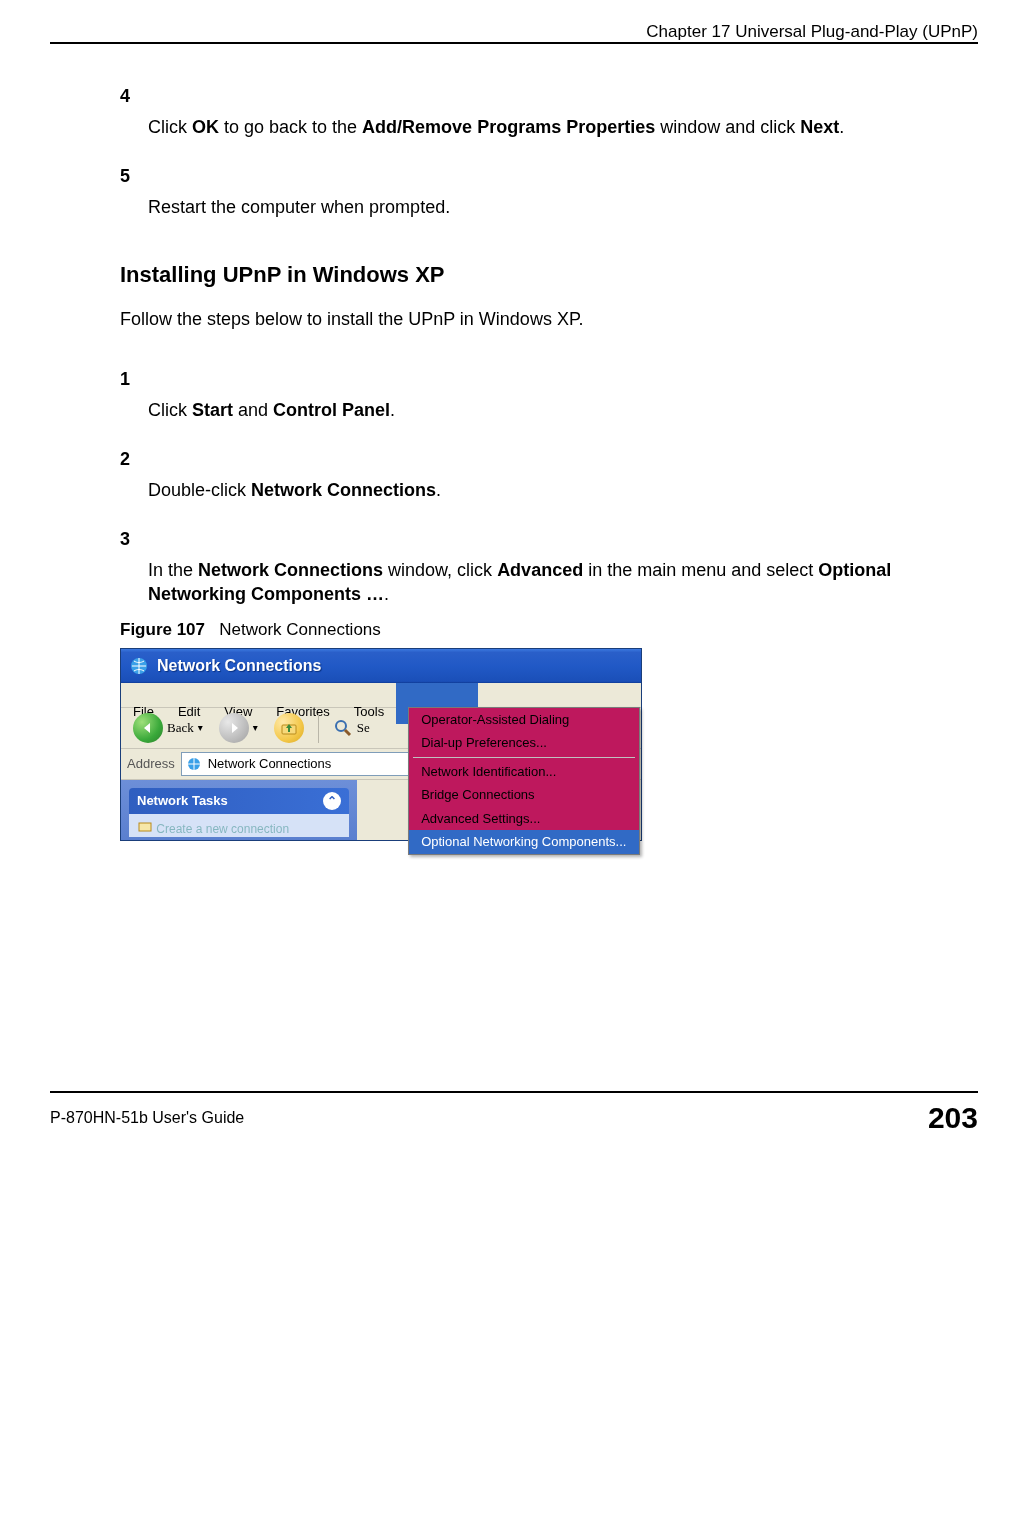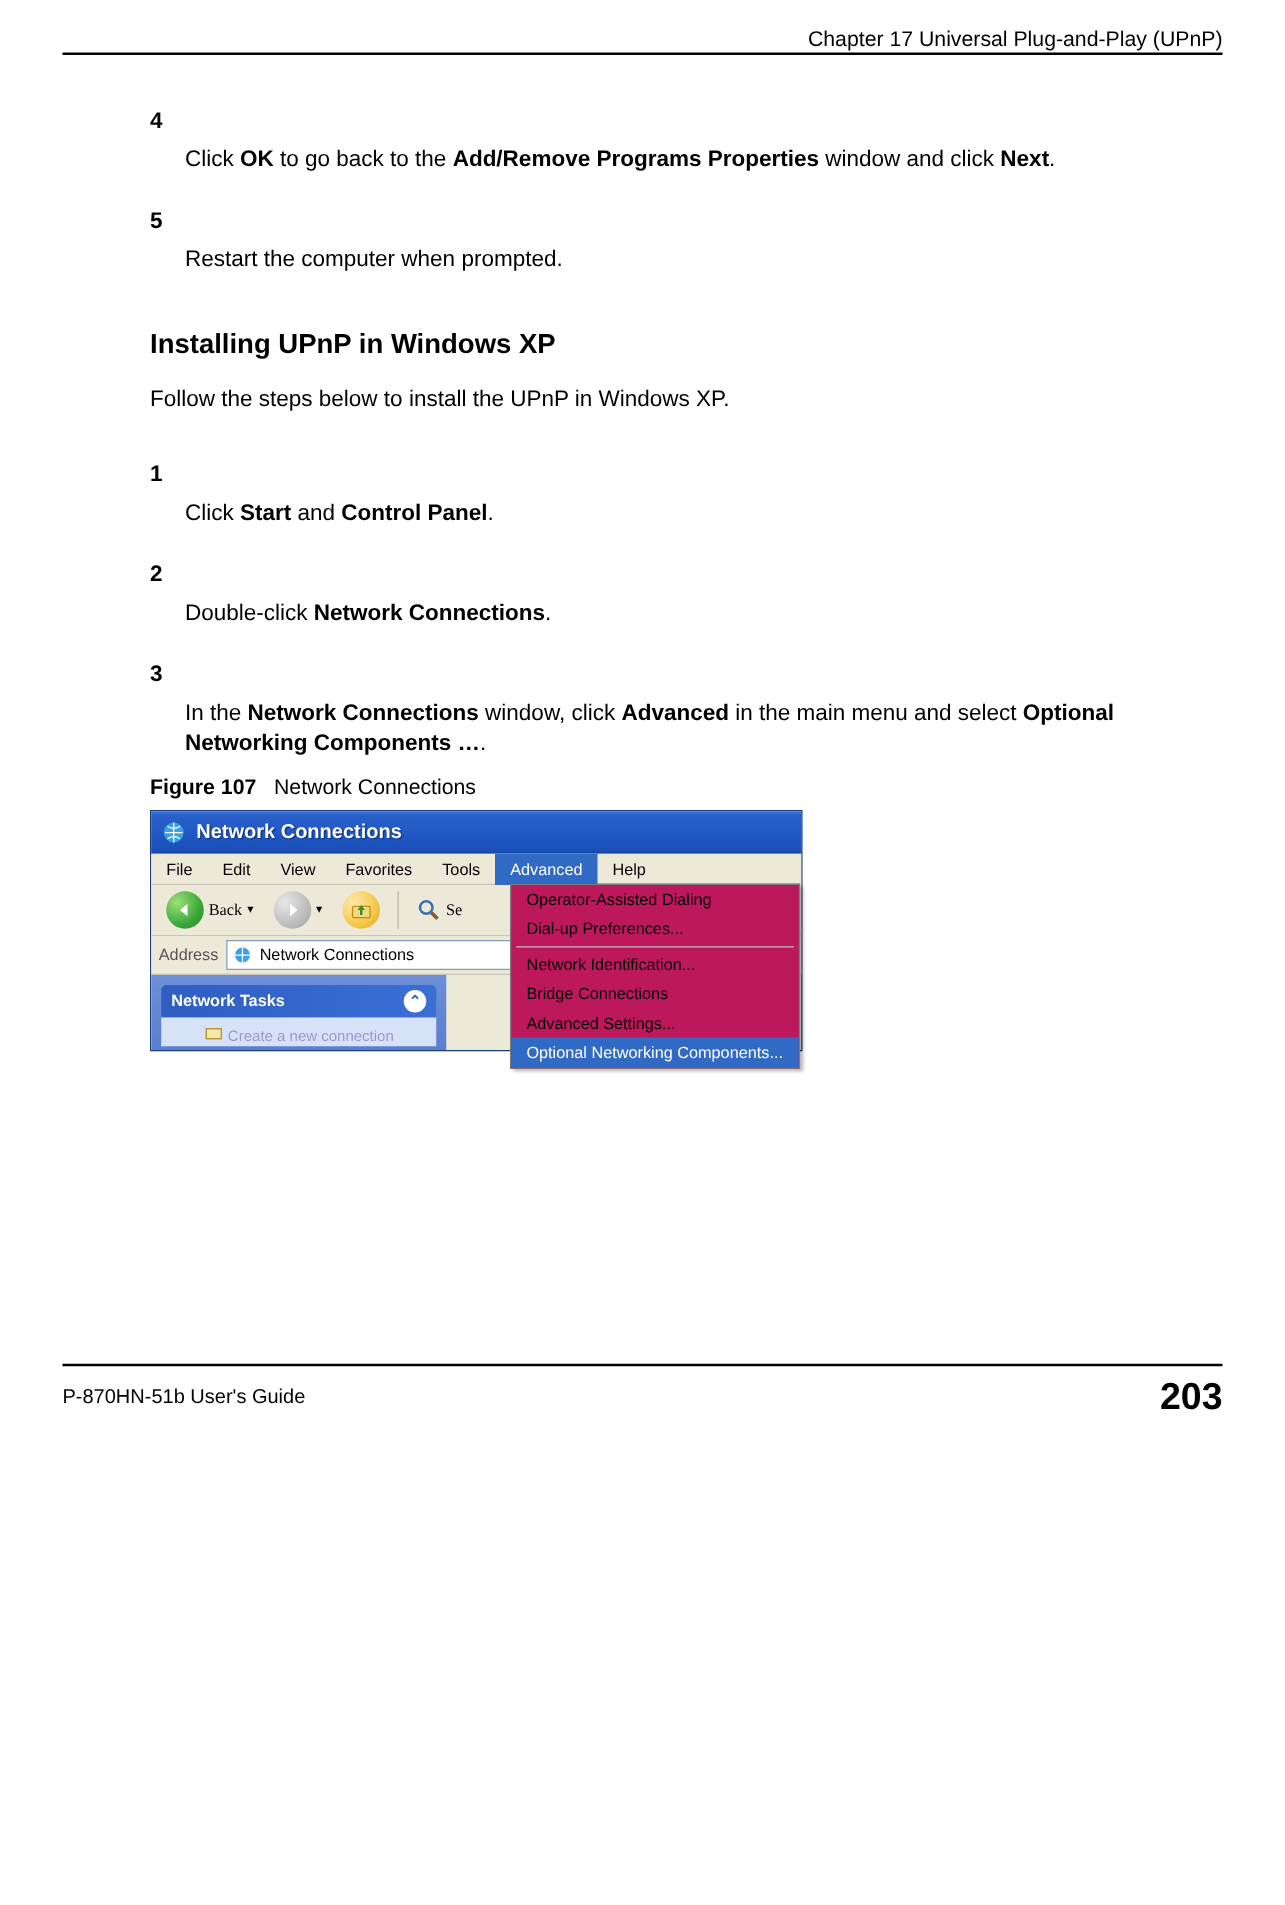--- a/index.html
+++ b/index.html
@@ -94,21 +94,21 @@
   }
   .xp-menubar {
     background: #ece9d8;
     display: flex;
     align-items: stretch;
     font-size: 13px;
     height: 24px;
     border-bottom: 1px solid #c9c6b9;
   }
   .xp-menubar .menu-item {
-    padding: 4px 12px 4px 12px;
+    padding: 20px 12px 4px 12px;
     cursor: default;
   }
   .xp-menubar .menu-item.active {
     background: #316ac5;
     color: #fff;
   }
   .xp-menu-wrap {
     position: relative;
   }
   .xp-dropdown {
@@ -195,21 +195,20 @@
   }
   .xp-content {
     display: flex;
     height: 60px;
     overflow: hidden;
   }
   .xp-sidepanel {
     width: 220px;
     background: linear-gradient(to bottom, #6d8fd8 0%, #5a7fcf 100%);
     padding: 8px;
-    text-align: center;
   }
   .xp-task-header {
     background: linear-gradient(to right, #2f5ec0, #3a6fd6);
     color: #fff;
     border-radius: 4px 4px 0 0;
     height: 26px;
     display: flex;
     align-items: center;
     justify-content: space-between;
     padding: 0 8px;
@@ -222,21 +221,21 @@
     background: #fff;
     color: #2f5ec0;
     display: inline-flex;
     align-items: center;
     justify-content: center;
     font-size: 12px;
   }
   .xp-task-body {
     background: #d6e2f7;
     font-size: 12px;
-    color: #4c1d95;
+    color: #0f766e;
     padding: 4px 8px 0 8px;
   }
   .footer {
     position: absolute;
     bottom: 25px;
     left: 50px;
     right: 50px;
     border-top: 2px solid #000;
     display: flex;
     justify-content: space-between;

